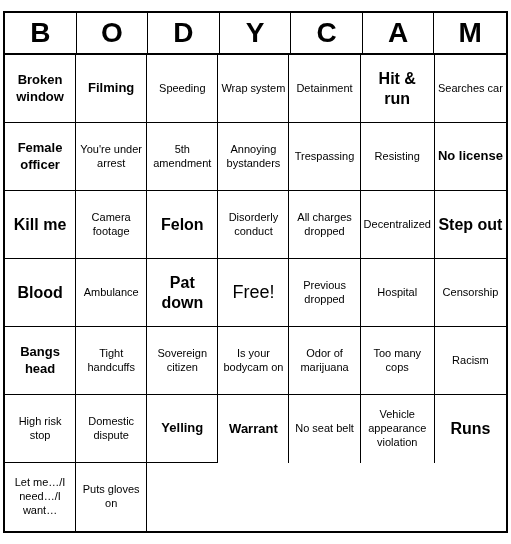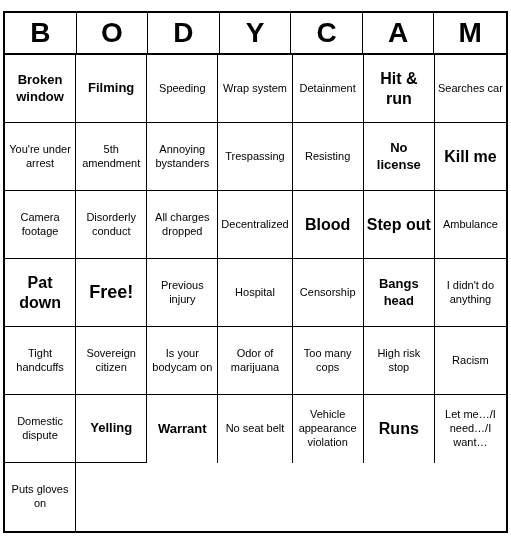--- a/index.html
+++ b/index.html
@@ -53,21 +53,21 @@
       font-size: 16px;
       font-weight: bold;
       text-align: center;
     }
     .cell.medium-text {
       font-size: 13px;
       font-weight: bold;
     }
     .cell.free {
       font-size: 18px;
-      font-weight: bold;
+      font-weight: normal;
     }
   </style>
 </head>
 <body>
 
 <div class="bingo-card">
   <div class="header-row">
   <div class="header-cell">B</div>
       <div class="header-cell">O</div>
       <div class="header-cell">D</div>
@@ -77,48 +77,49 @@
       <div class="header-cell">M</div>
     </div>
   <div class="grid">
   <div class="cell medium-text">Broken window</div>
       <div class="cell medium-text">Filming</div>
       <div class="cell">Speeding</div>
       <div class="cell">Wrap system</div>
       <div class="cell">Detainment</div>
       <div class="cell large-text">Hit &amp; run</div>
       <div class="cell">Searches car</div>
+      <div class="cell medium-text">Female officer</div>
       <div class="cell">You're under arrest</div>
       <div class="cell">5th amendment</div>
       <div class="cell">Annoying bystanders</div>
       <div class="cell">Trespassing</div>
       <div class="cell">Resisting</div>
       <div class="cell medium-text">No license</div>
       <div class="cell large-text">Kill me</div>
       <div class="cell">Camera footage</div>
+      <div class="cell large-text">Felon</div>
       <div class="cell">Disorderly conduct</div>
       <div class="cell">All charges dropped</div>
       <div class="cell">Decentralized</div>
+      <div class="cell large-text">Step out</div>
       <div class="cell large-text">Blood</div>
-      <div class="cell large-text">Step out</div>
       <div class="cell">Ambulance</div>
       <div class="cell large-text">Pat down</div>
       <div class="cell free">Free!</div>
-      <div class="cell">Previous injury</div>
+      <div class="cell">Previous dropped</div>
       <div class="cell">Hospital</div>
       <div class="cell">Censorship</div>
       <div class="cell medium-text">Bangs head</div>
-      <div class="cell">I didn't do anything</div>
       <div class="cell">Tight handcuffs</div>
       <div class="cell">Sovereign citizen</div>
       <div class="cell">Is your bodycam on</div>
       <div class="cell">Odor of marijuana</div>
       <div class="cell">Too many cops</div>
+      <div class="cell">Racism</div>
       <div class="cell">High risk stop</div>
-      <div class="cell">Racism</div>
       <div class="cell">Domestic dispute</div>
       <div class="cell medium-text">Yelling</div>
       <div class="cell medium-text last-row">Warrant</div>
       <div class="cell last-row">No seat belt</div>
       <div class="cell last-row">Vehicle appearance violation</div>
       <div class="cell large-text last-row">Runs</div>
       <div class="cell last-row">Let me…/I need…/I want…</div>
       <div class="cell last-row">Puts gloves on</div>
     </div>
 </div>

